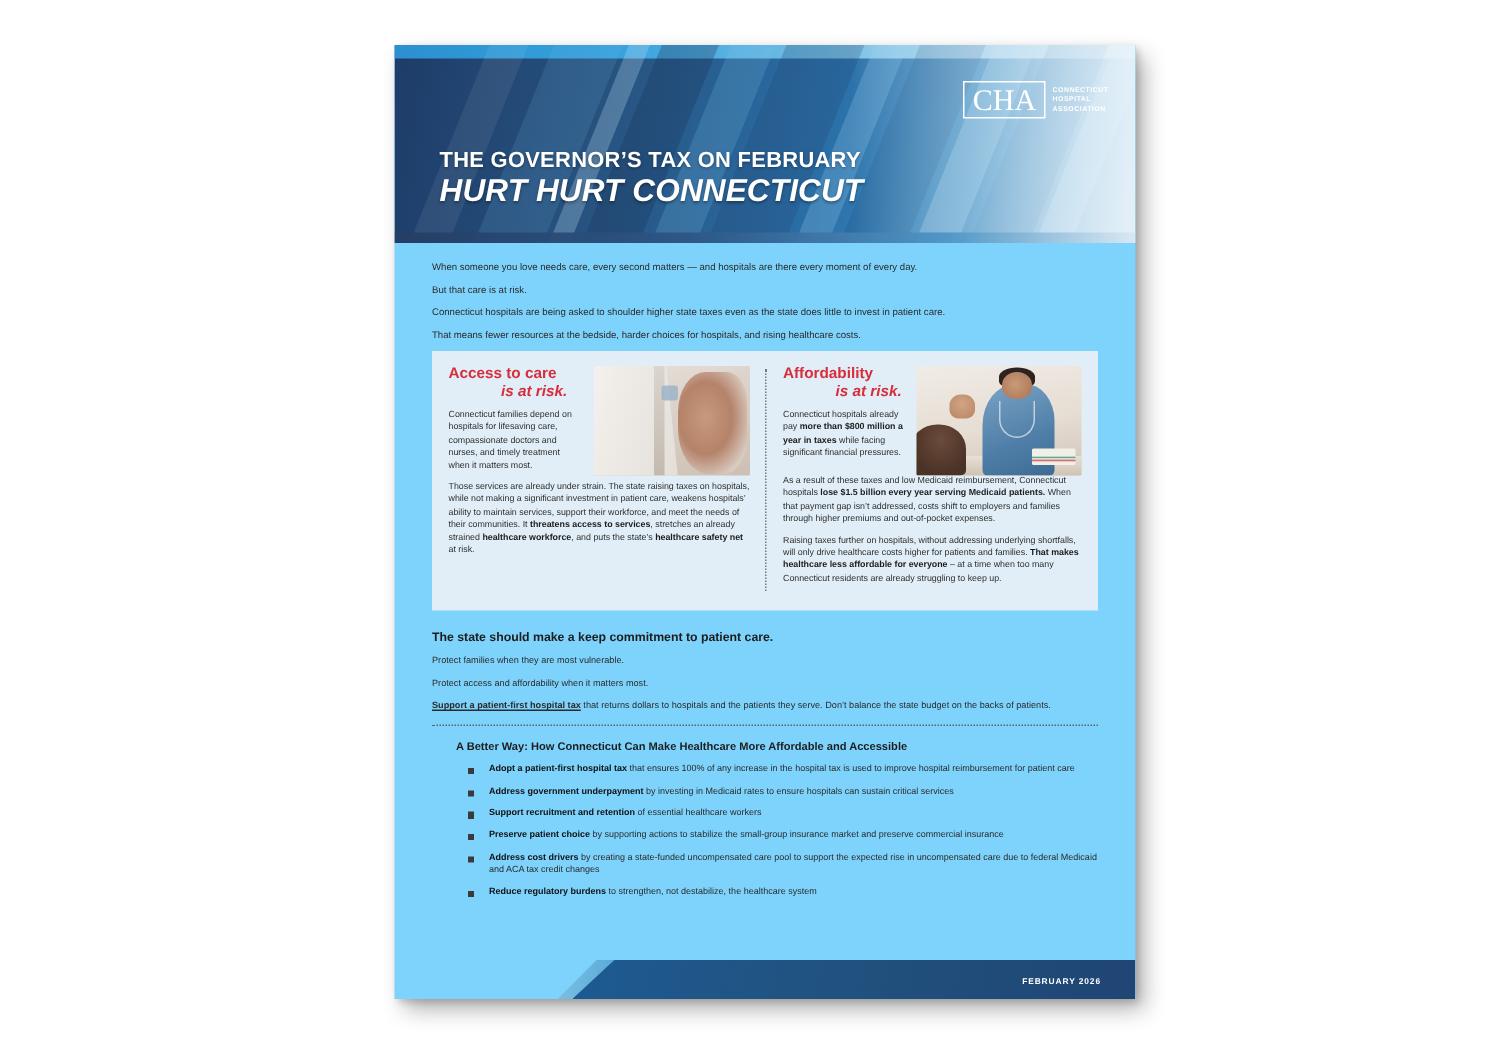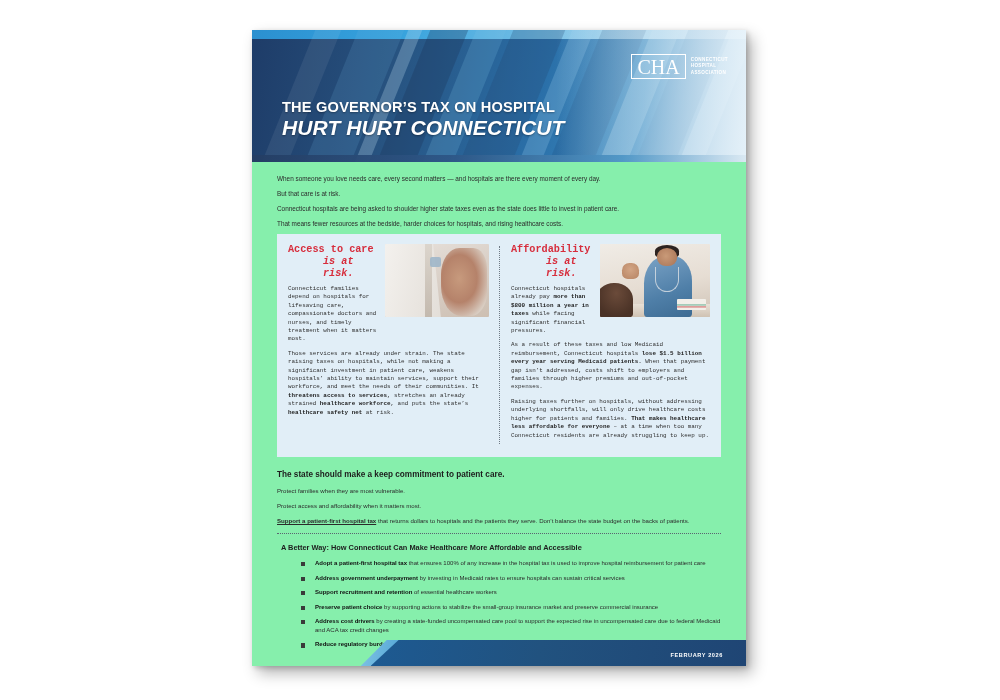--- a/index.html
+++ b/index.html
@@ -12,23 +12,23 @@
   }
   #stage {
     position: relative;
     width: 1000px; height: 700px;
     background: #ffffff;
   }
 
   
   #page {
     position: absolute;
-    left: 252px; top: 30px;
+    left: 263px; top: 30px;
     width: 494px; height: 636px;
-    background: #86efac;
+    background: #7dd3fc;
     box-shadow: 6px 7px 14px rgba(0,0,0,0.30), 2px 2px 5px rgba(0,0,0,0.18);
     overflow: hidden;
   }
 
   
   .banner {
     position: relative;
     width: 100%; height: 132px;
     background: linear-gradient(100deg, #1e3c68 0%, #27527f 28%, #2a6fa8 58%, #3f8fc4 78%, #cfe2ef 100%);
     overflow: hidden;
@@ -97,21 +97,20 @@
   }
   .lead { font-size: 6.4px; color: #2b2b2b; line-height: 9px; margin: 0 0 6px 0; }
 
   
   .panels {
     display: flex;
     background: #e1eef7;
     margin-top: 4px;
     padding: 10px 11px 11px 11px;
     gap: 0;
-    font-family: Liberation Mono, monospace;
   }
   .panel { width: 50%; }
   .panel-left { padding-right: 10px; }
   .panel-right { padding-left: 12px; position: relative; }
   .dotted-sep {
     position: absolute; left: 0; top: 2px; bottom: 2px;
     width: 0; border-left: 1.2px dotted #6f7a85;
   }
   .panel-top { display: flex; gap: 8px; }
   .panel-textcol { flex: 1 1 auto; }
@@ -201,21 +200,21 @@
   .commit-p { font-size: 6.1px; color: #2b2b2b; line-height: 9px; margin: 0 0 6px 0; }
   .commit-p u { text-decoration: underline; }
   .commit-p b { font-weight: 700; }
 
   .dotrule {
     height: 0; margin: 8px 0 9px 0;
     border-top: 1.3px dotted #5a6470;
   }
 
   .better-h {
-    font-size: 7.4px; font-weight: 700; color: #1d1d1d; margin: 0 0 7px 4px;
+    font-size: 7.4px; font-weight: 700; color: #1d1d1d; margin: 0 0 7px 16px;
   }
   ul.bullets { list-style: none; margin: 0; padding: 0 0 0 24px; }
   ul.bullets li {
     position: relative;
     font-size: 6.0px; line-height: 8.6px; color: #2b2b2b;
     margin-bottom: 6px; padding-left: 14px;
   }
   ul.bullets li:before {
     content: ""; position: absolute; left: 0; top: 3px;
     width: 4.2px; height: 4.2px; background: #3a3a3a;
@@ -268,21 +267,21 @@
       <div class="logo">
         <div class="logo-mark">CHA</div>
         <div class="logo-text">
           <div>CONNECTICUT</div>
           <div>HOSPITAL</div>
           <div>ASSOCIATION</div>
         </div>
       </div>
 
       <div class="banner-title">
-        <div class="title-line1">THE GOVERNOR’S TAX ON HOSPITAL</div>
+        <div class="title-line1">THE GOVERNOR’S TAX ON FEBRUARY</div>
         <div class="title-line2">HURT HURT CONNECTICUT</div>
       </div>
 
       <div class="banner-botstrip"></div>
     </div>
 
     <div class="body-wrap">
 
 
       <div>

